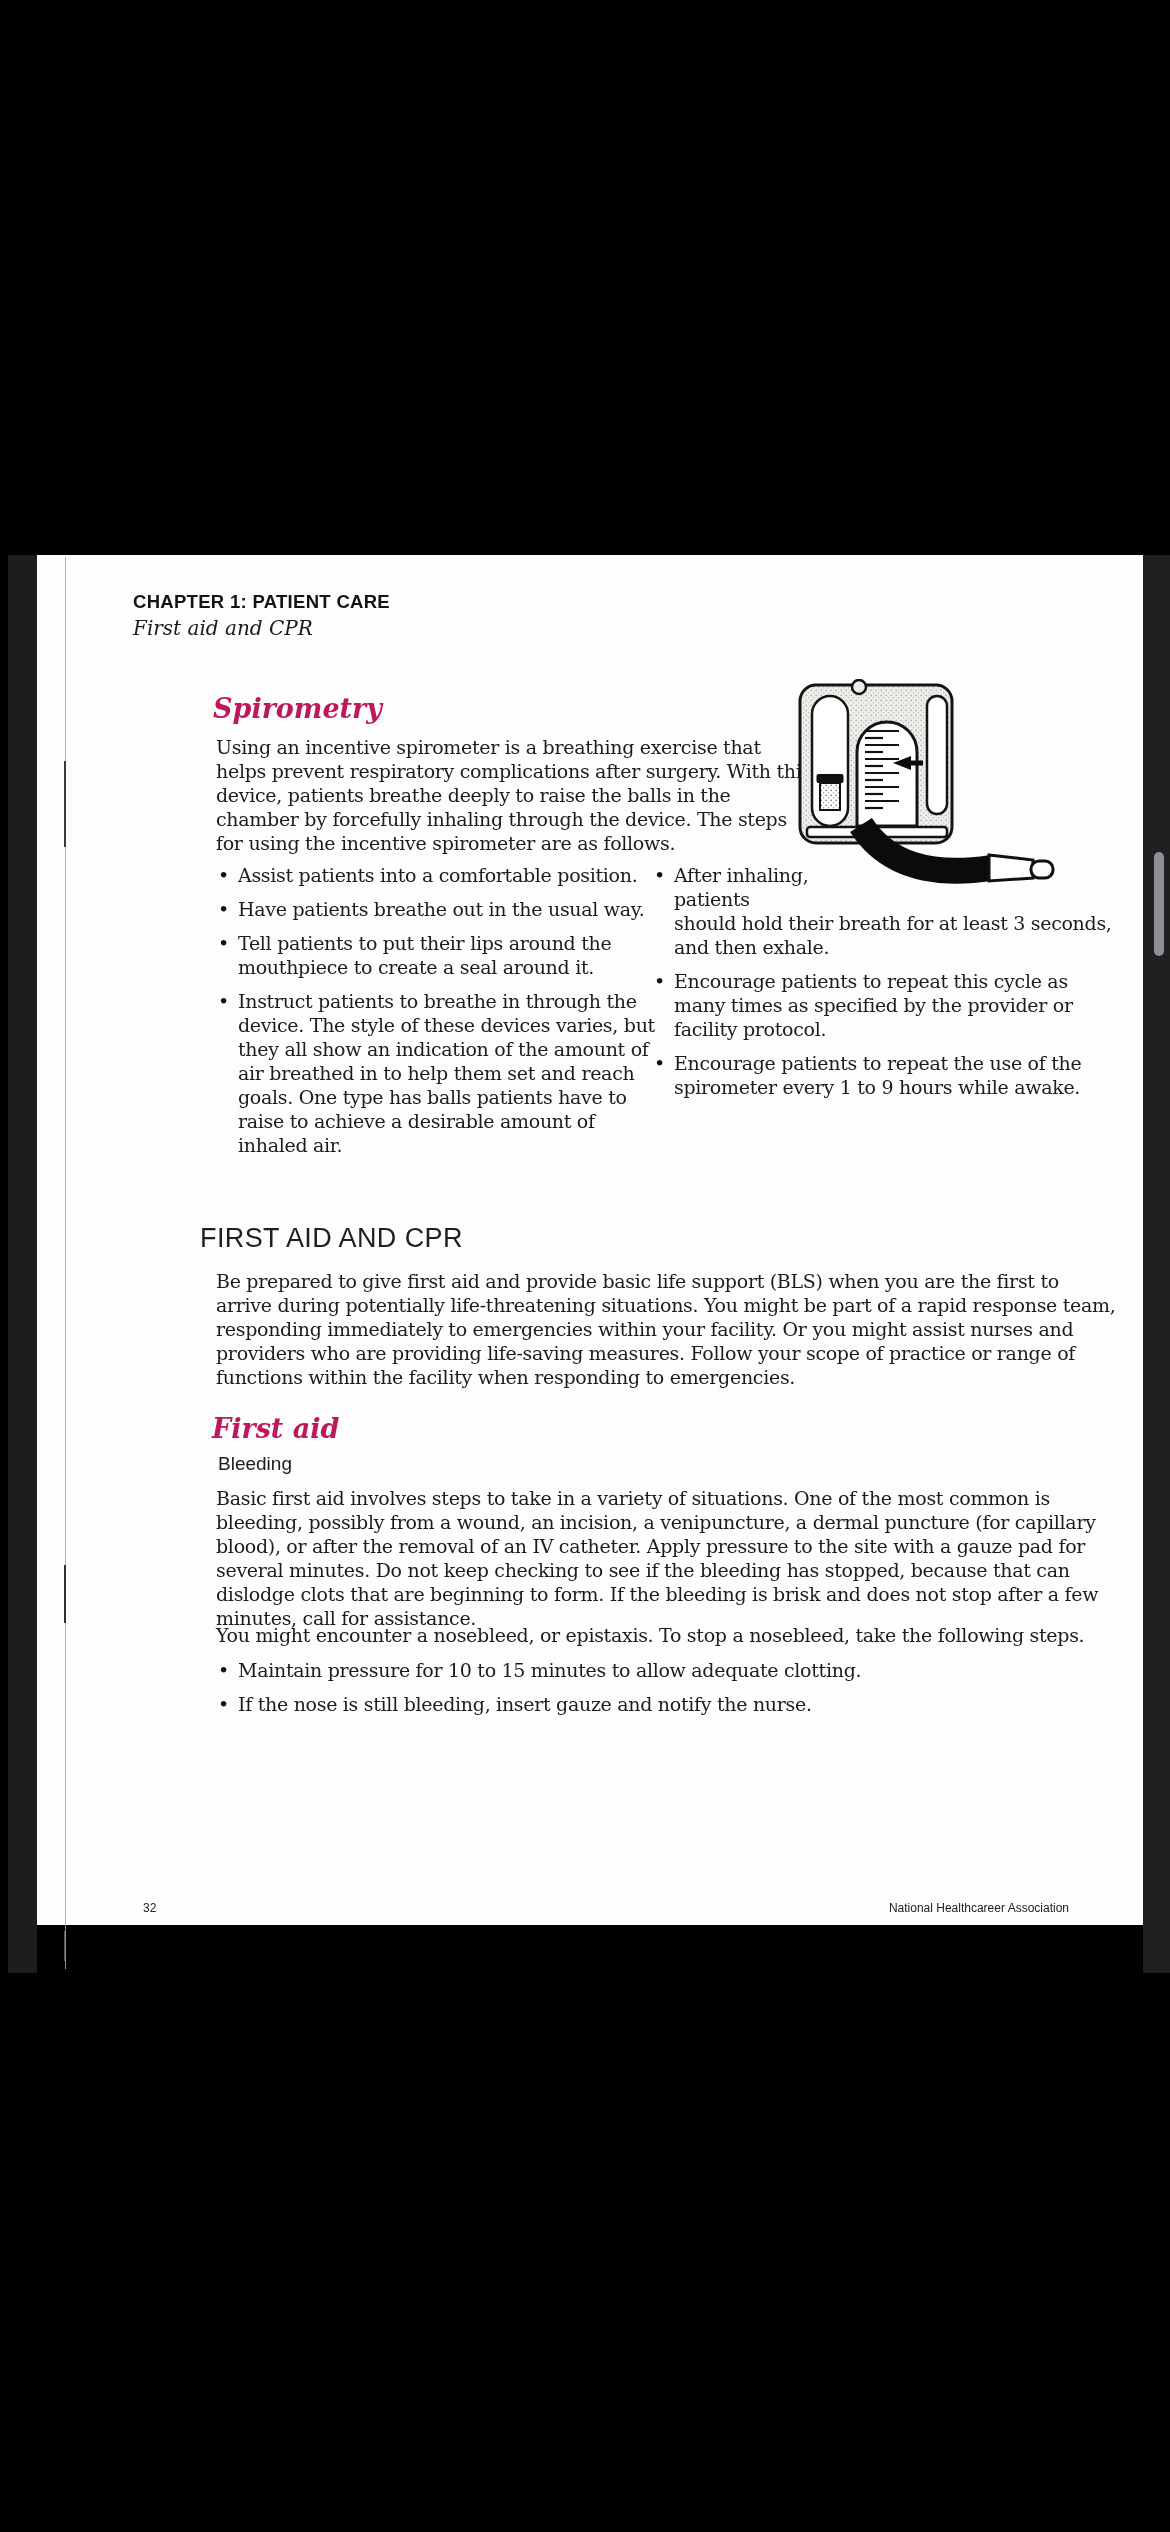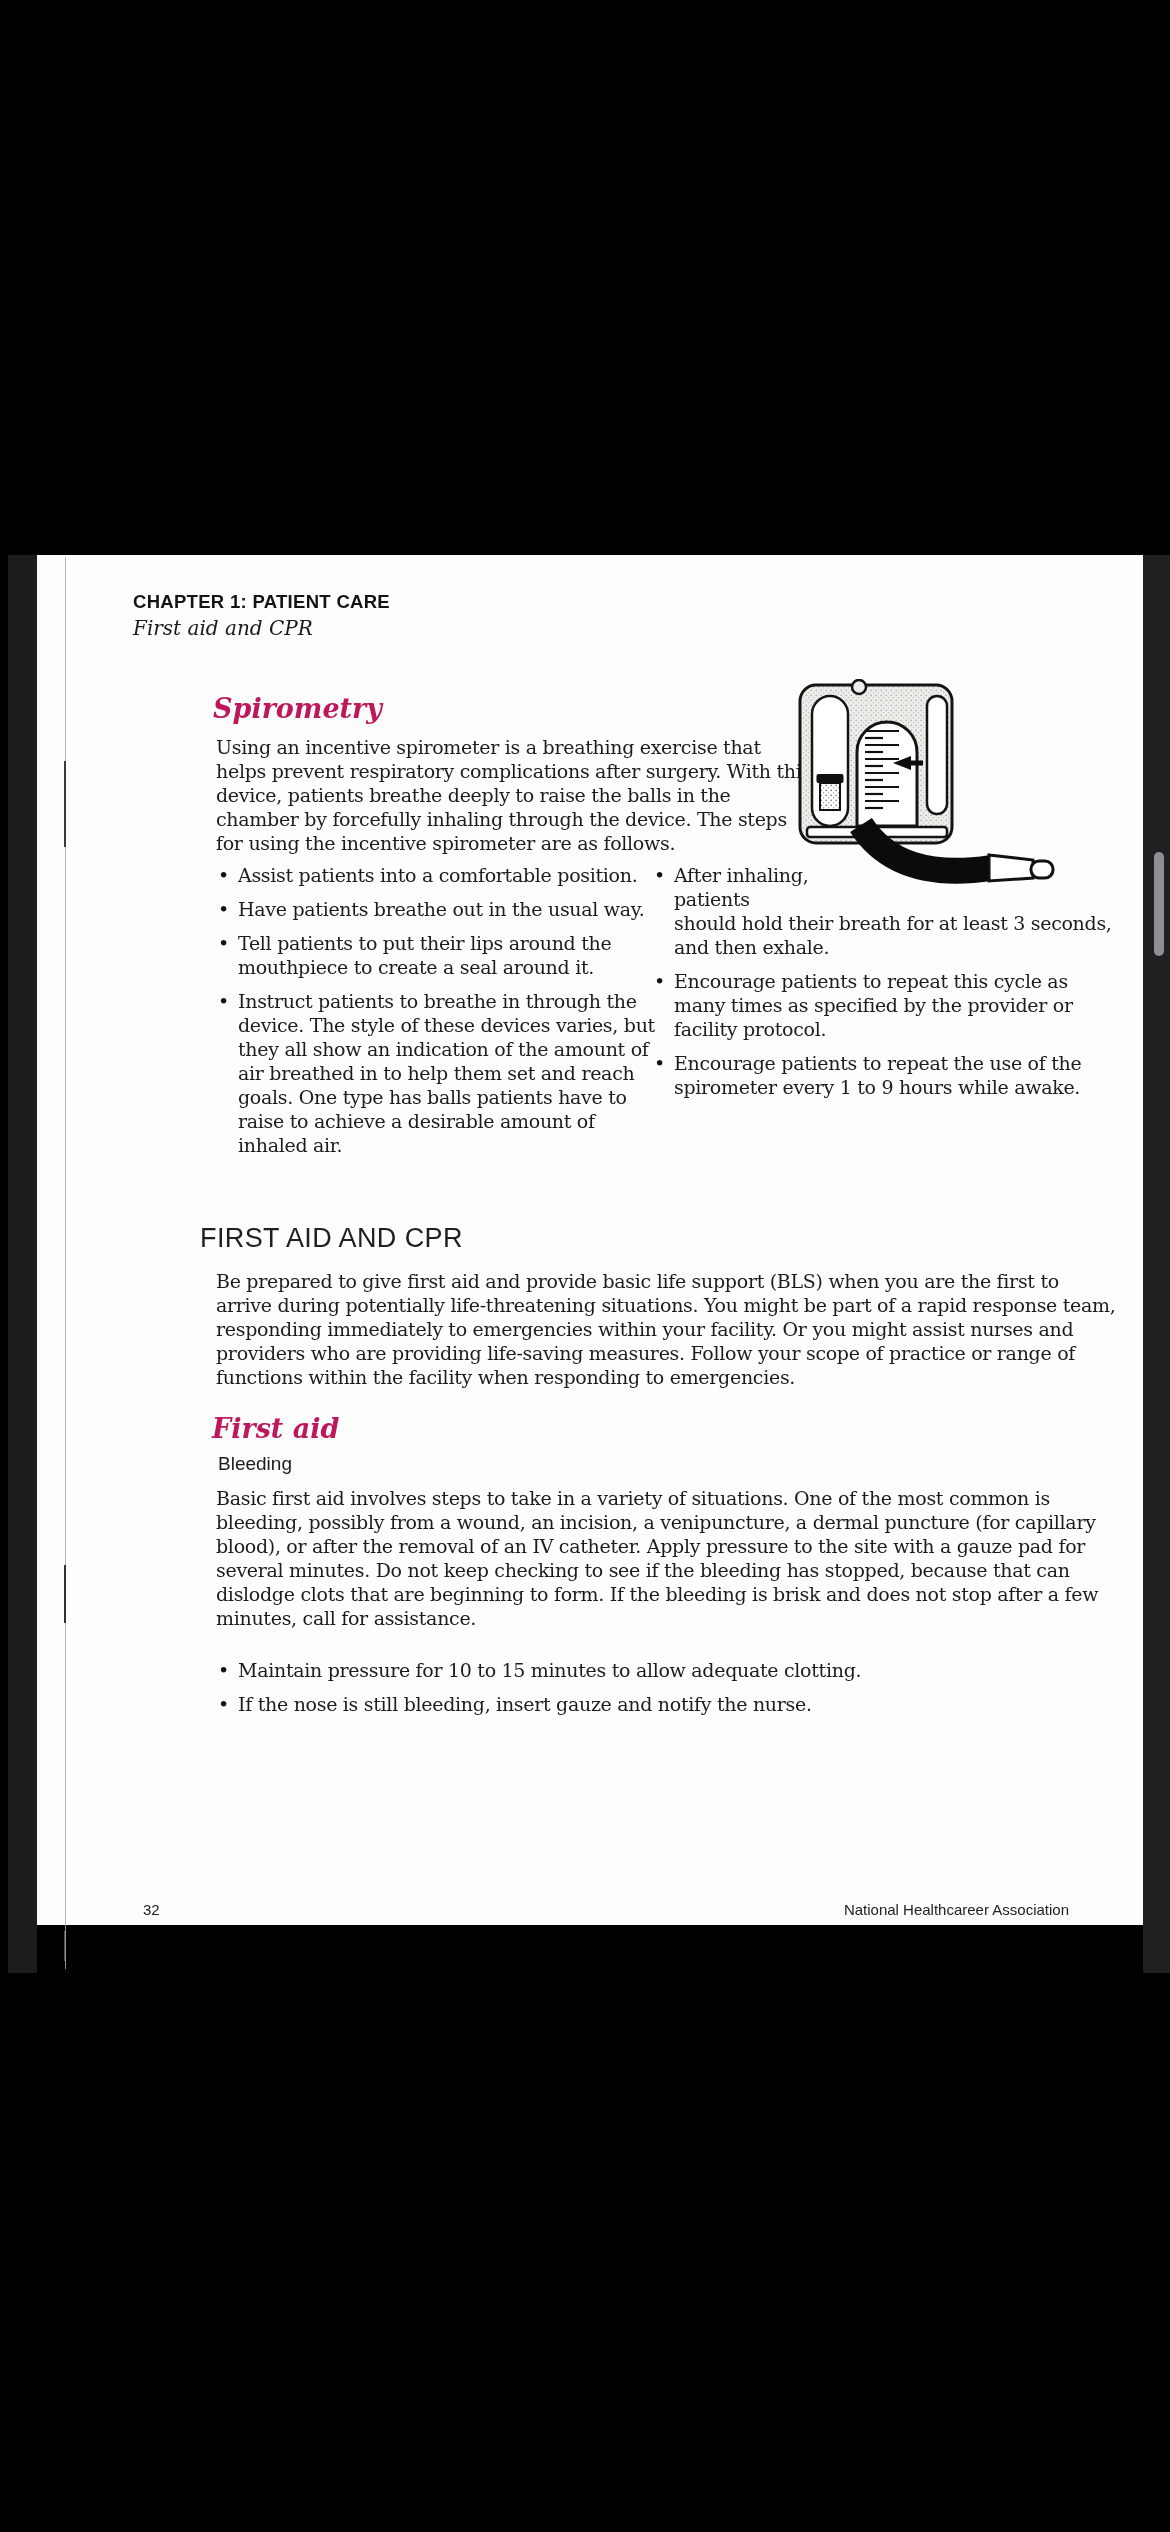--- a/index.html
+++ b/index.html
@@ -21,21 +21,21 @@
                  letter-spacing:.3px;color:#141414;}
   .chapter-line2{font-style:italic;font-size:20px;margin-top:3px;color:#1a1a1a;}
   .serif-head{font-style:italic;font-weight:bold;font-size:27px;color:#be185d;margin-left:12px;}
   .sans-head-big{font-family:"Liberation Sans",sans-serif;font-weight:400;font-size:27px;
                  letter-spacing:.4px;color:#1f1f1f;}
   .sans-head-sub{font-family:"Liberation Sans",sans-serif;font-weight:400;font-size:19px;color:#1c1c1c;}
   .body{font-size:19px;line-height:24px;letter-spacing:-0.3px;color:#1c1c1c;}
   .bullets .bi{position:relative;padding-left:22px;margin-bottom:10px;}
   .bullets .bi::before{content:"•";position:absolute;left:2px;top:0;font-size:19px;color:#111;}
   .preline{white-space:pre-line;}
-  .footer-text{font-family:"Liberation Sans",sans-serif;font-size:15px;color:#222;}
+  .footer-text{font-family:"Liberation Sans",sans-serif;font-size:12px;color:#222;}
   .scroll-thumb{position:absolute;left:1154px;top:852px;width:10px;height:104px;border-radius:5px;
                 background:#8e8e93;}
   .spiro{position:absolute;left:758px;top:124px;width:268px;height:206px;}
 </style>
 </head>
 <body>
 
 <div class="screen">
 
   <div class="side-strip left"></div>
@@ -118,20 +118,21 @@
       <div class="bi">Encourage patients to repeat the use of the spirometer every 1 to 9 hours while awake.</div>
     </div>
 
     <div class="abs sans-head-big" style="left:163px;top:668px;">FIRST AID AND CPR</div>
     <div class="abs body" style="left:179px;top:714px;width:902px;">Be prepared to give first aid and provide basic life support (BLS) when you are the first to arrive during potentially life-threatening situations. You might be part of a rapid response team, responding immediately to emergencies within your facility. Or you might assist nurses and providers who are providing life-saving measures. Follow your scope of practice or range of functions within the facility when responding to emergencies.</div>
 
     <div class="abs serif-head" style="left:163px;top:858px;">First aid</div>
     <div class="abs sans-head-sub" style="left:181px;top:898px;">Bleeding</div>
     <div class="abs body" style="left:179px;top:931px;width:905px;">Basic first aid involves steps to take in a variety of situations. One of the most common is bleeding, possibly from a wound, an incision, a venipuncture, a dermal puncture (for capillary blood), or after the removal of an IV catheter. Apply pressure to the site with a gauze pad for several minutes. Do not keep checking to see if the bleeding has stopped, because that can dislodge clots that are beginning to form. If the bleeding is brisk and does not stop after a few minutes, call for assistance.</div>
 
+    <div class="abs body" style="left:179px;top:1068px;width:905px;">You might encounter a nosebleed, or epistaxis. To stop a nosebleed, take the following steps.</div>
 
     <div class="abs body bullets" style="left:179px;top:1103px;width:905px;">
       <div class="bi">Maintain pressure for 10 to 15 minutes to allow adequate clotting.</div>
       <div class="bi">If the nose is still bleeding, insert gauze and notify the nurse.</div>
     </div>
 
     <div class="abs footer-text" style="left:106px;top:1346px;">32</div>
     <div class="abs footer-text" style="right:74px;top:1346px;">National Healthcareer Association</div>
 
   </div>

